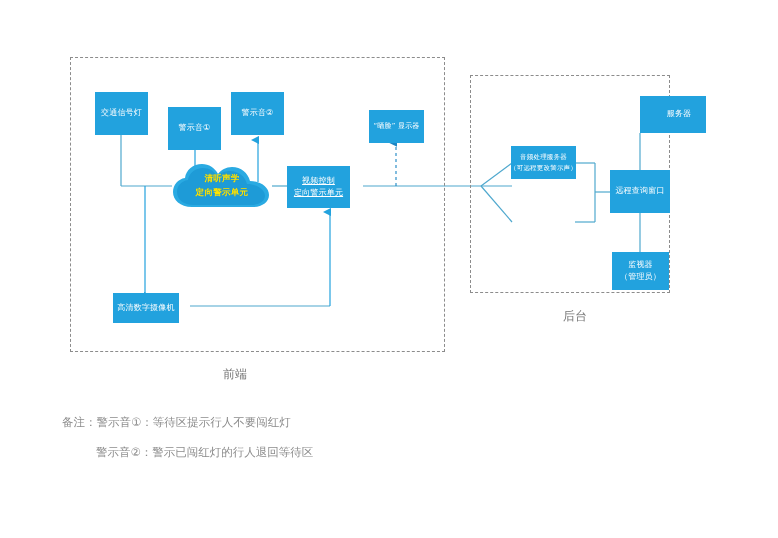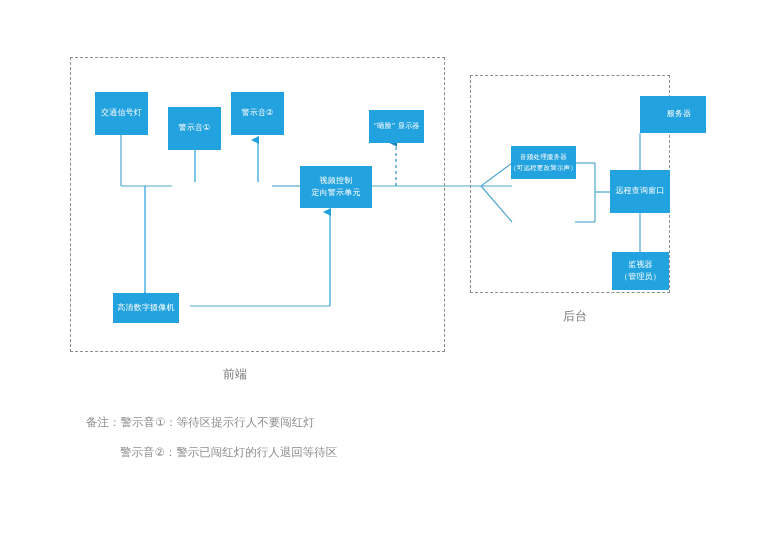--- a/index.html
+++ b/index.html
@@ -81,21 +81,21 @@
   }
   .notes {
     position: absolute;
     left: 62px;
     top: 408px;
     color: #8c8c8c;
     font-size: 11.5px;
     line-height: 2.6;
     z-index: 5;
   }
-  .notes .note-line { white-space: nowrap; margin-left: 24px; }
+  .notes .note-line { white-space: nowrap; }
   .notes .note-line.indent { padding-left: 34px; }
 </style>
 </head>
 <body>
 
 <div id="stage">
 
   <svg id="wires" viewBox="0 0 778 538">
     <defs>
       <marker id="arrowUp" markerWidth="7" markerHeight="7" refX="3.5" refY="6" orient="auto">
@@ -156,22 +156,34 @@
   </div>
 
   <div class="node" style="left:231px; top:92px; width:53px; height:43px;">
     <span class="ln">警示音②</span>
   </div>
 
   <div class="node" style="left:369px; top:110px; width:55px; height:33px; font-size:7px;">
     <span class="ln">“晒脸” 显示器</span>
   </div>
 
-
-  <div class="node" style="left:300px; top:166px; width:72px; height:42px;">
+  <div class="cloud" style="left:170px; top:163px;">
+    <svg width="104" height="46" viewBox="0 0 104 46">
+      <path d="M22,44 C10,44 3,37 3,29 C3,22 8,16 15,15 C16,7 23,1 32,1 C39,1 45,5 48,11
+               C51,7 56,4 62,4 C71,4 78,10 80,18 C90,18 99,24 99,32 C99,39 92,44 83,44 Z" fill="#2AAAE2"></path>
+      <path d="M24,42 C13,42 7,36 7,29 C7,23 11,18 18,17 C19,10 25,5 33,5 C39,5 45,8 47,14
+               C50,10 55,8 60,8 C68,8 75,13 77,21 C86,21 95,26 95,33 C95,38 89,42 81,42 Z" fill="#1E9BD7"></path>
+    </svg>
+    <div class="cloud-text">
+      <span class="ln">清听声学</span>
+      <span class="ln">定向警示单元</span>
+    </div>
+  </div>
+
+  <div class="node" style="left:287px; top:166px; width:63px; height:42px;text-decoration:underline;">
     <span class="ln">视频控制</span>
     <span class="ln">定向警示单元</span>
   </div>
 
   <div class="node" style="left:113px; top:293px; width:66px; height:30px;">
     <span class="ln">高清数字摄像机</span>
   </div>
 
   <div class="node" style="left:511px; top:146px; width:65px; height:33px; font-size:6.5px;">
     <span class="ln">音频处理服务器</span>

